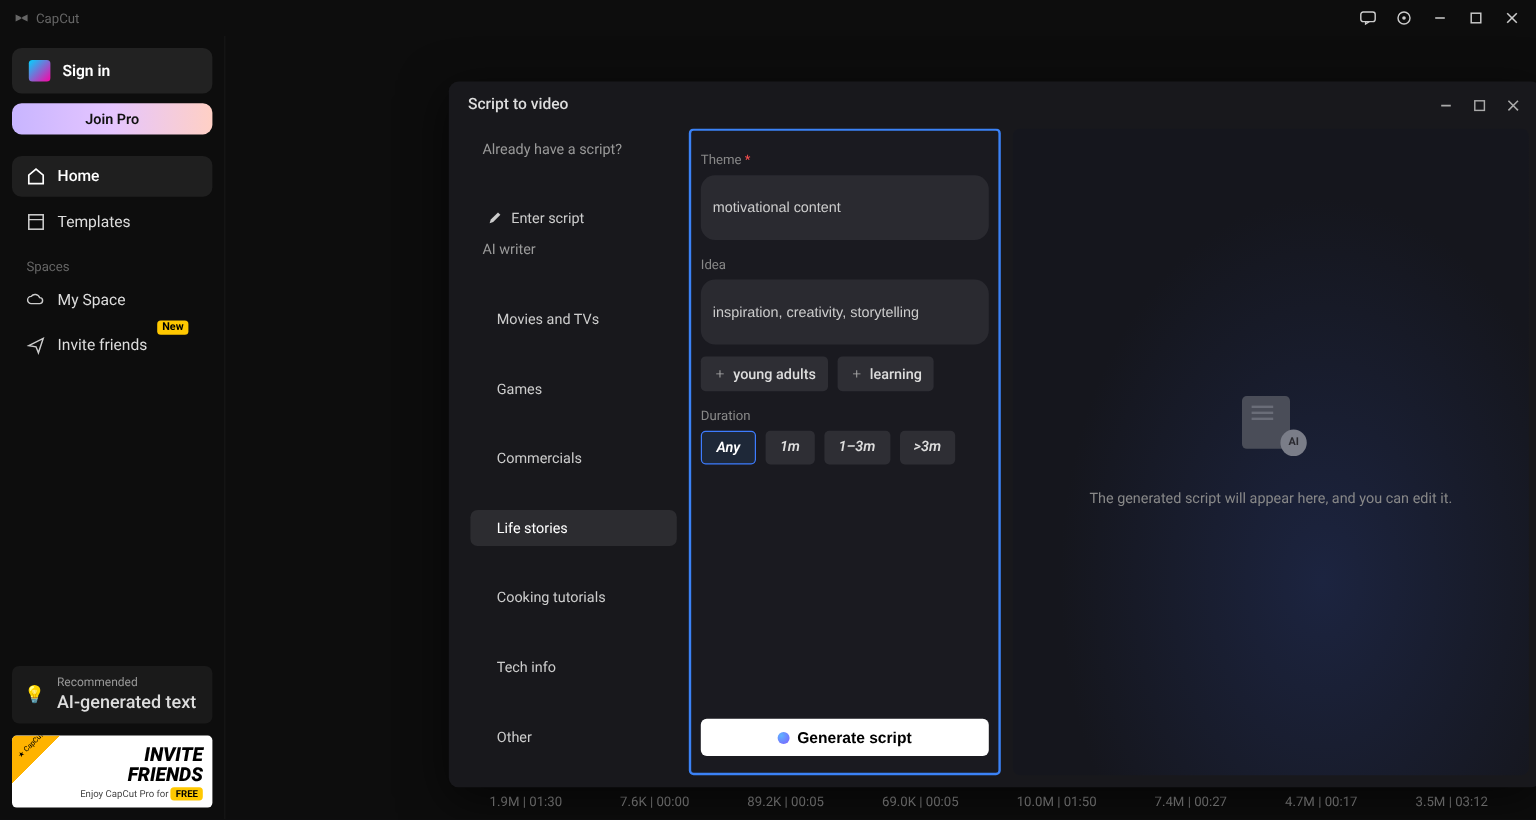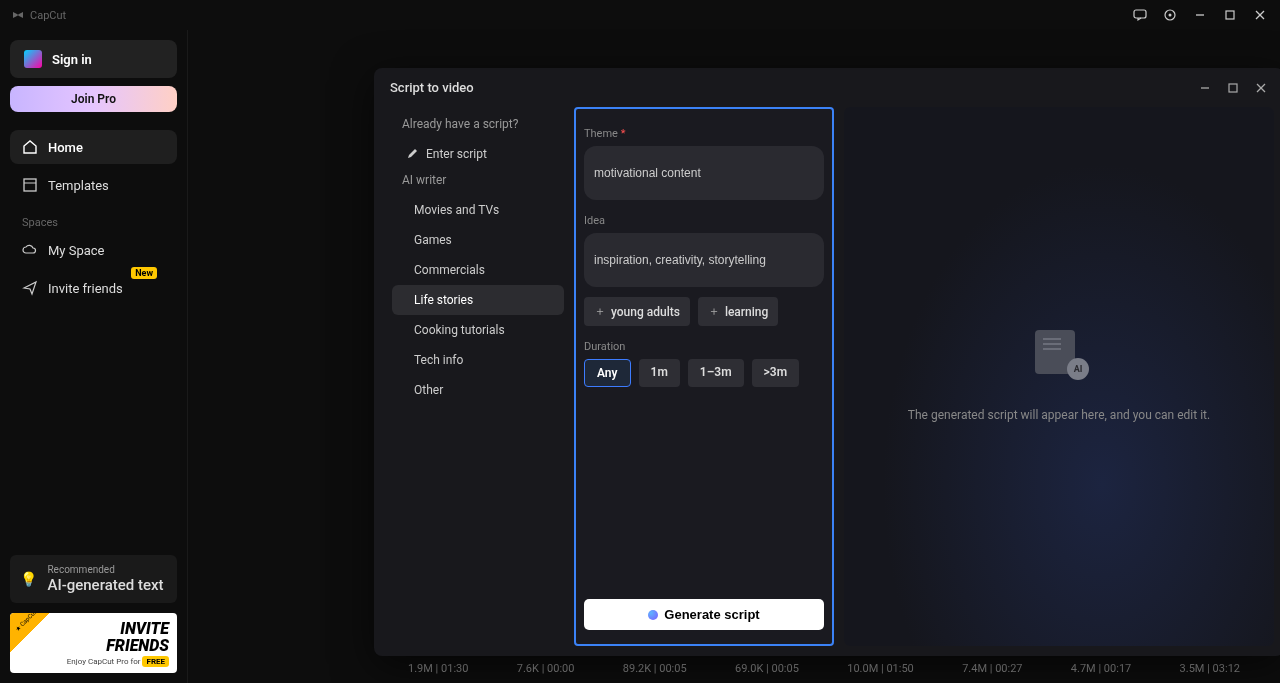--- a/index.html
+++ b/index.html
@@ -46,31 +46,31 @@
 .partial-sub { position:absolute; right:156px; color:#888; font-size:11px; }
 .bottom-stats { position: absolute; bottom: 8px; left: 200px; right: 20px; display: flex; justify-content: space-between; font-size: 11px; color: #888; padding: 0 20px; }
 
 .modal { position: absolute; top: 38px; left: 186px; width: 910px; height: 588px; background: #18181c; border-radius: 8px; box-shadow: 0 10px 40px rgba(0,0,0,0.6); display: flex; flex-direction: column; z-index: 100; }
 .modal-header { display: flex; align-items: center; justify-content: space-between; padding: 12px 16px; color: #ddd; font-size: 13px; font-weight: 500; }
 .modal-header .controls { display: flex; gap: 14px; color: #aaa; }
 .modal-header .controls span { cursor:pointer; display:inline-flex; width:14px; height:14px; align-items:center; justify-content:center; }
 .modal-body { display: flex; flex: 1; overflow: hidden; padding: 0 10px 10px; gap: 10px; }
 .modal-left { width: 180px; padding: 6px 0 0 8px; font-size: 12px; }
 .modal-left .section-header { color: #999; font-size: 12px; padding: 4px 10px 8px; }
-.modal-left .list-item { padding: 8px 14px; color: #ccc; border-radius: 6px; display:flex; align-items:center; gap:8px; }
+.modal-left .list-item { padding: 8px 14px; color: #ccc; border-radius: 6px; display:flex; align-items:center; gap:8px;margin-top:28px; }
 .modal-left .list-item.selected { background: #2c2c30; color: #fff; }
 .modal-left .list-item.indent { padding-left: 22px; }
 .modal-center { width: 260px; background: #1a1a20; border: 2px solid #3b82f6; border-radius: 4px; padding: 14px 8px; display: flex; flex-direction: column; }
 .field-label { font-size: 11px; color: #888; margin-bottom: 6px; margin-top: 4px; }
 .req { color: #ff5050; }
 .text-input { background: #2a2a30; border: none; color: #ccc; font-size: 12px; padding: 20px 10px; border-radius: 12px; width: 100%; margin-bottom: 10px; }
 .chip-row { display: flex; gap: 8px; flex-wrap: wrap; margin-bottom: 10px; }
 .chip { background: #2e2e34; color: #ddd; font-size: 12px; padding: 6px 10px; border-radius: 4px; display: inline-flex; align-items: center; gap: 5px; font-weight:500; cursor:pointer; }
 .chip .plus { color: #aaa; font-size: 12px; }
-.dur-row { display: flex; gap: 8px; }
+.dur-row { display: flex; gap: 8px; font-style: italic; }
 .dur-chip { background: #2e2e34; color: #ddd; font-size: 12px; padding: 6px 12px; border-radius: 4px; font-weight:600; cursor:pointer; }
 .dur-chip.selected { background: #1e2838; border: 1px solid #3d7cff; color: #fff; }
 .generate-btn { margin-top: auto; background: #fff; color: #000; font-weight: 600; border: none; padding: 8px 0; border-radius: 5px; font-size: 13px; display:flex; align-items:center; justify-content:center; gap:6px; cursor:pointer; }
 .gen-dot { width:10px; height:10px; border-radius:50%; background: radial-gradient(circle at 30% 30%, #5eb3ff, #7c5cff); }
 .modal-right { flex: 1; background: radial-gradient(ellipse at 60% 70%, #1c2440 0%, #15161d 60%); border-radius: 6px; display: flex; flex-direction: column; align-items: center; justify-content: center; color: #888; font-size: 12px; text-align: center; padding: 0 40px; }
 .ai-icon-wrap { position:relative; width:56px; height:48px; margin-bottom:28px; }
 .doc-shape { width:40px; height:44px; background:#4a4d58; border-radius:4px; position:absolute; top:0; left:4px; }
 .doc-shape::after { content:""; position:absolute; top:8px; left:8px; width:18px; height:2px; background:#6a6d78; box-shadow: 0 5px 0 #6a6d78, 0 10px 0 #6a6d78; }
 .ai-badge { position:absolute; bottom:-2px; right:-2px; width:22px; height:22px; border-radius:50%; background:#7a7d88; color:#2a2a30; display:flex; align-items:center; justify-content:center; font-size:9px; font-weight:700; }
 svg { display:block; }

